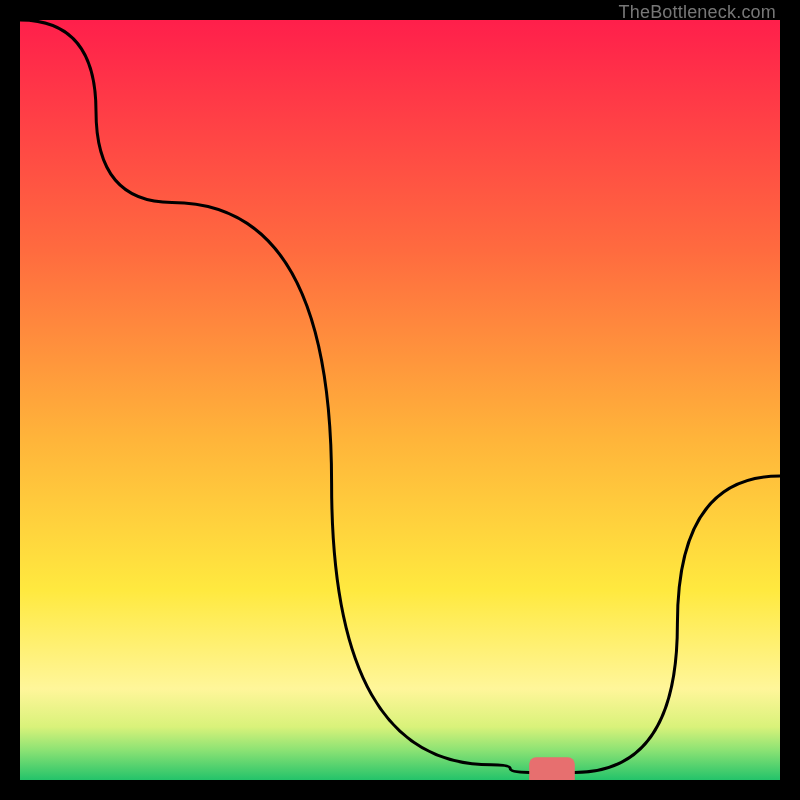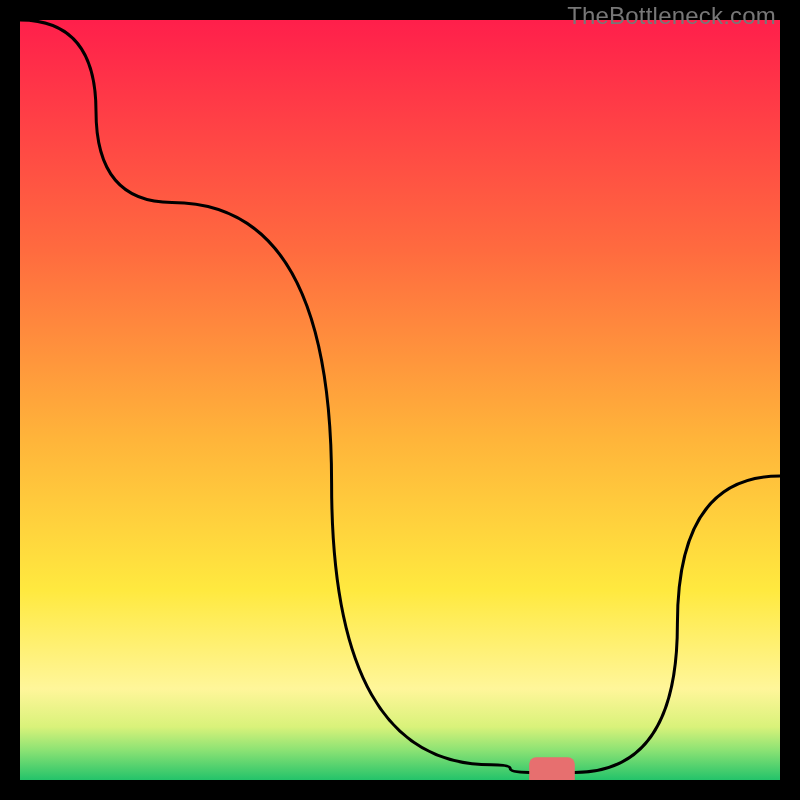--- a/index.html
+++ b/index.html
@@ -24,21 +24,21 @@
     left: 0;
     top: 0;
     width: 760px;
     height: 760px;
   }
   .watermark {
     position: absolute;
     top: 2px;
     right: 24px;
     color: #777;
-    font-size: 24px;
+    font-size: 18px;
     font-weight: 500;
     letter-spacing: 0.2px;
     pointer-events: none;
   }
 </style>
 </head>
 <body>
 
 <div class="frame">
   <svg class="plot" viewBox="0 0 760 760" preserveAspectRatio="none">

